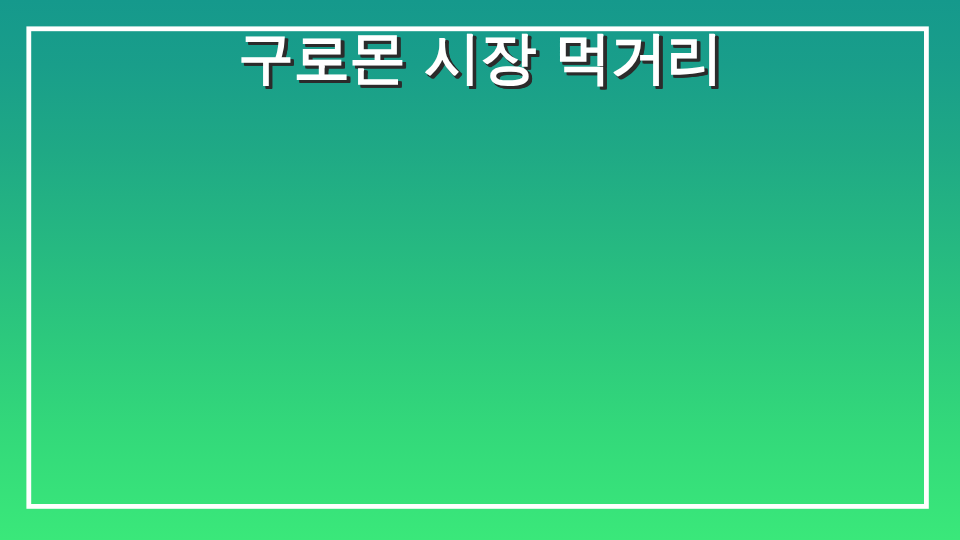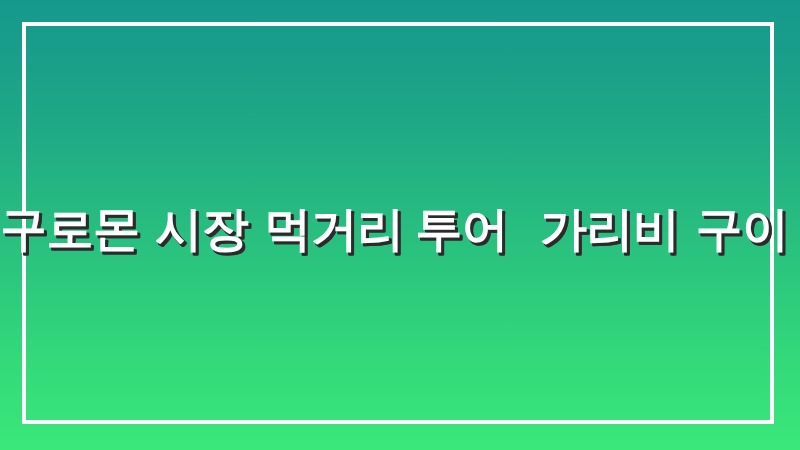--- a/index.html
+++ b/index.html
@@ -46,20 +46,21 @@
   }
 
   
   .title-block {
     position: absolute;
     left: 0;
     right: 0;
     top: 0;
     bottom: 0;
     display: flex;
+    flex-direction: column;
     align-items: center;
     justify-content: flex-start;
     gap: 0;
     padding-top: 6px;
     box-sizing: border-box;
   }
 
   .title-line {
     display: block;
     width: 100%;
@@ -83,18 +84,17 @@
 <div id="stage">
 
   <div class="bg"></div>
 
   <div class="frame"></div>
 
   <div class="title-block">
 
     <span class="title-line">구로몬 시장 먹거리</span>
 
-    <span class="title-line">투어  가리비 구이</span>
 
 
   </div>
 
 </div>
 
 </body></html>

